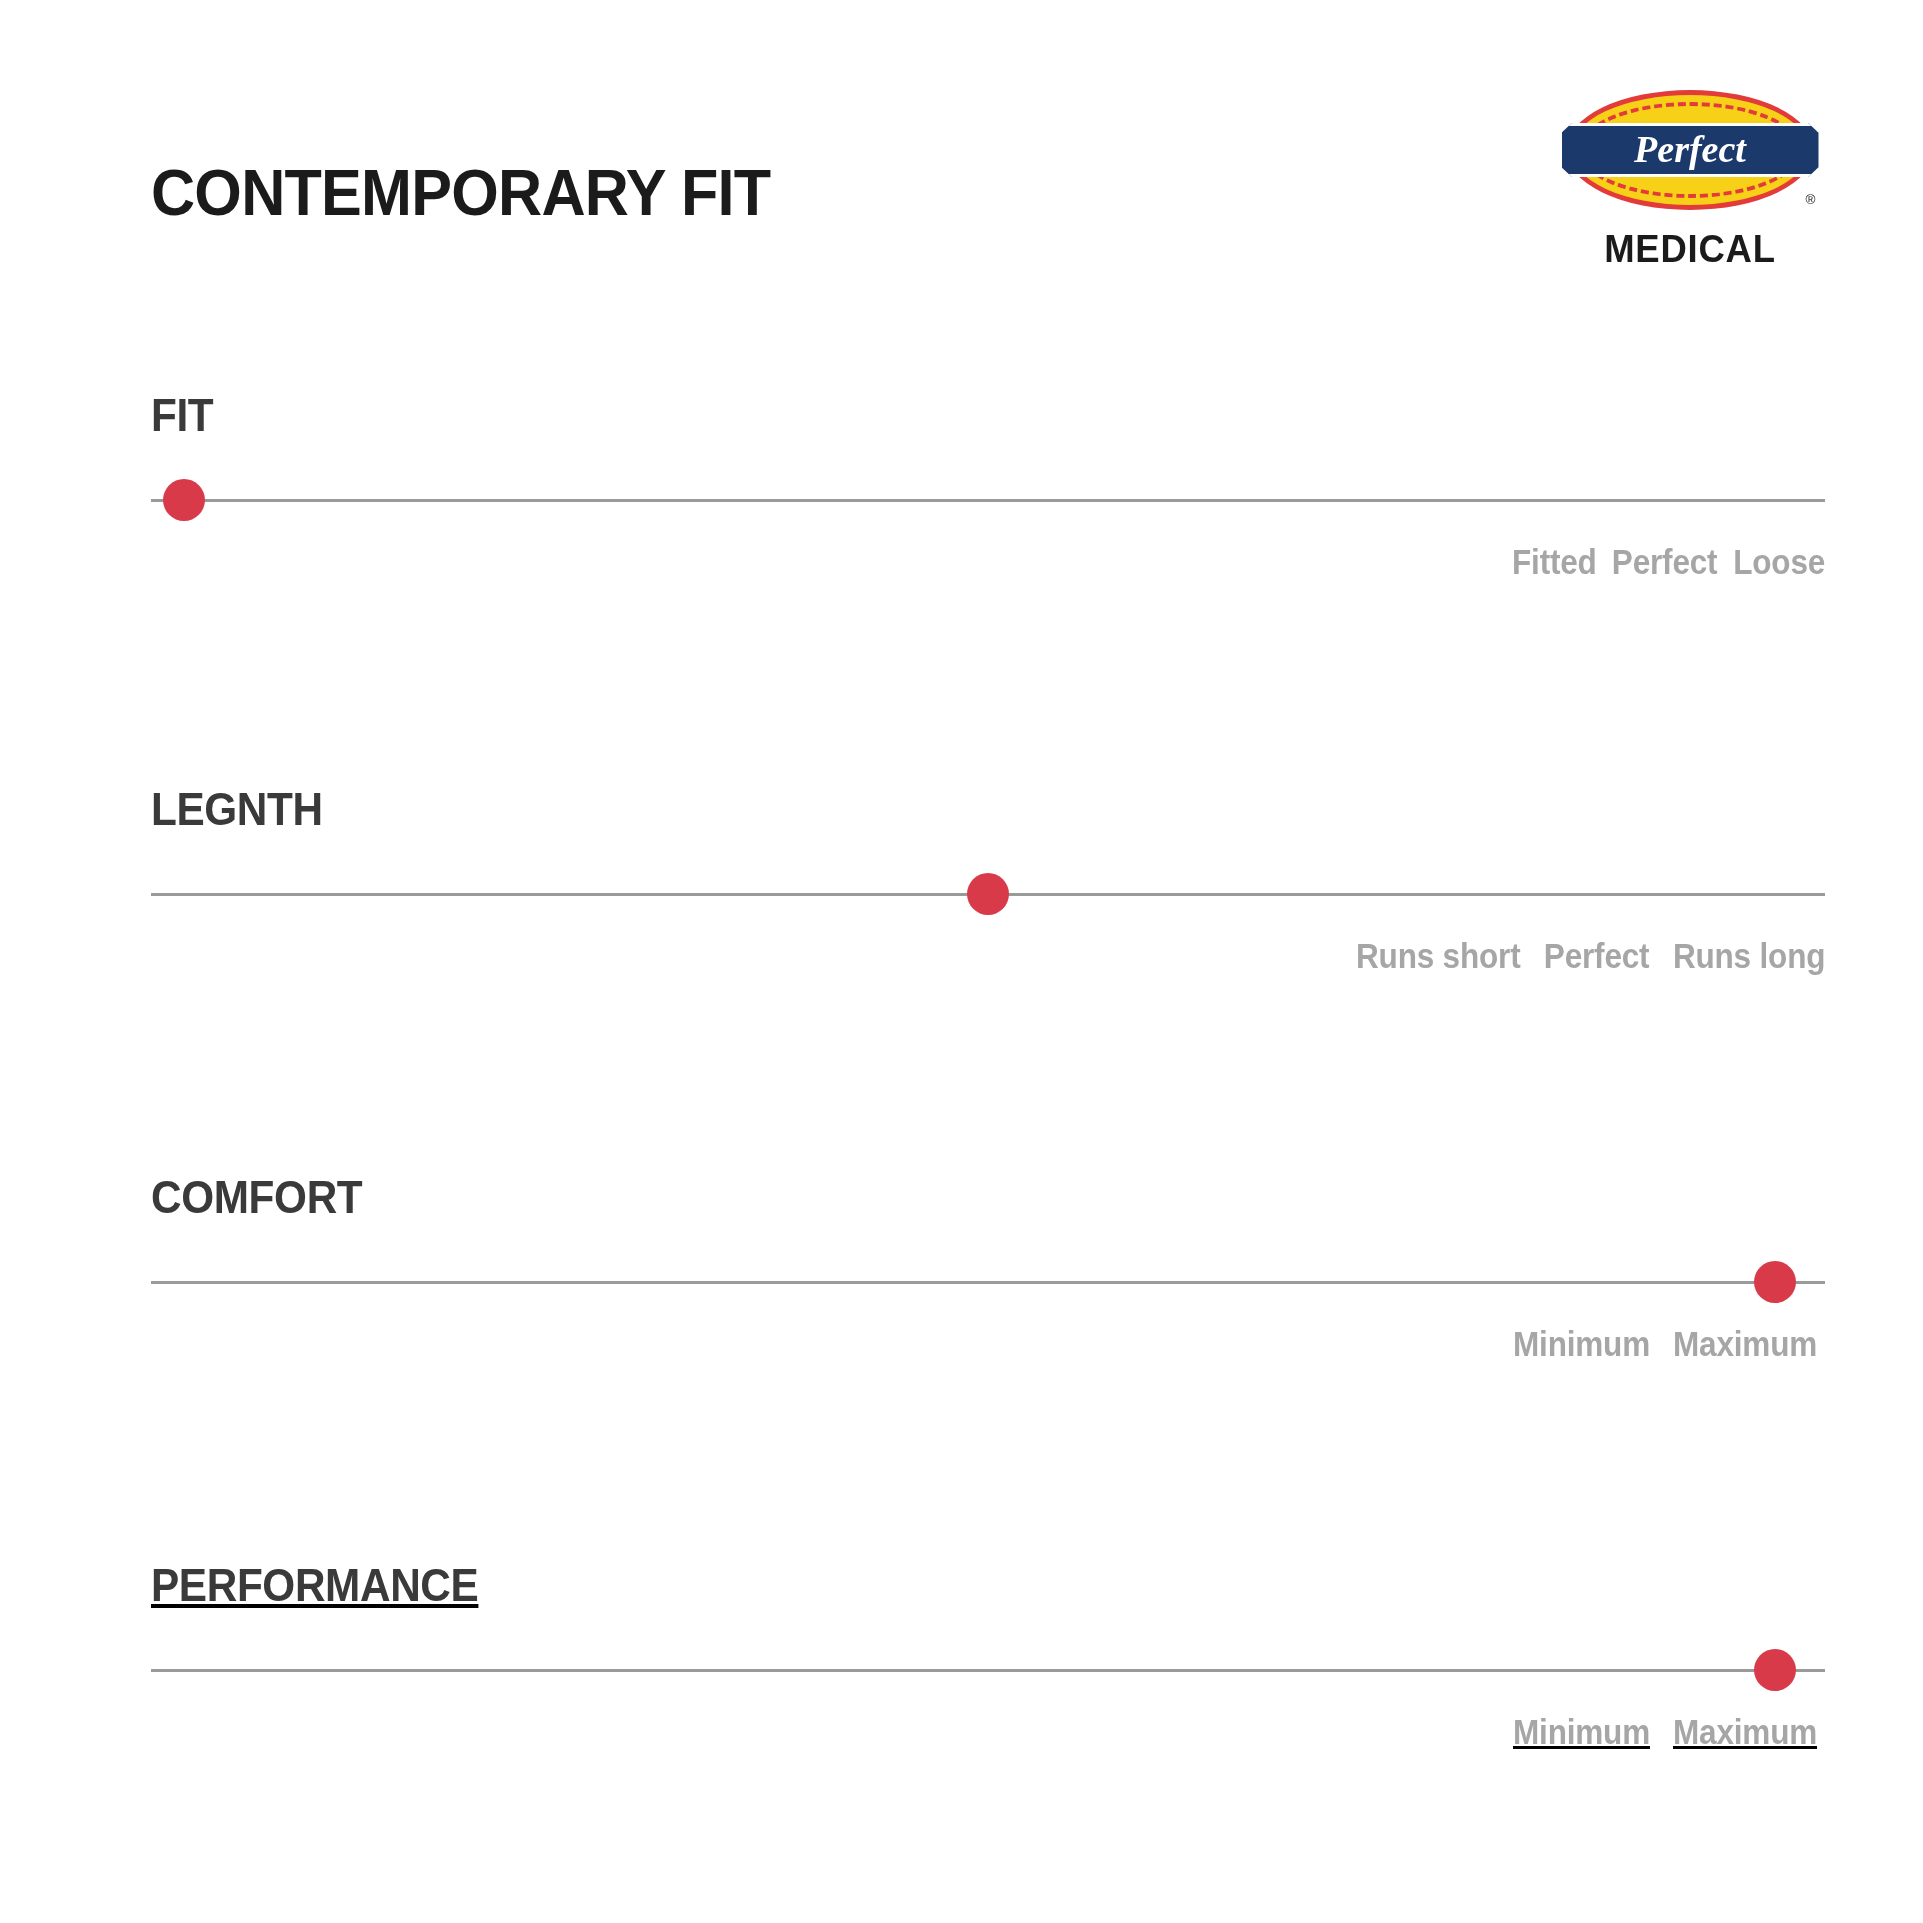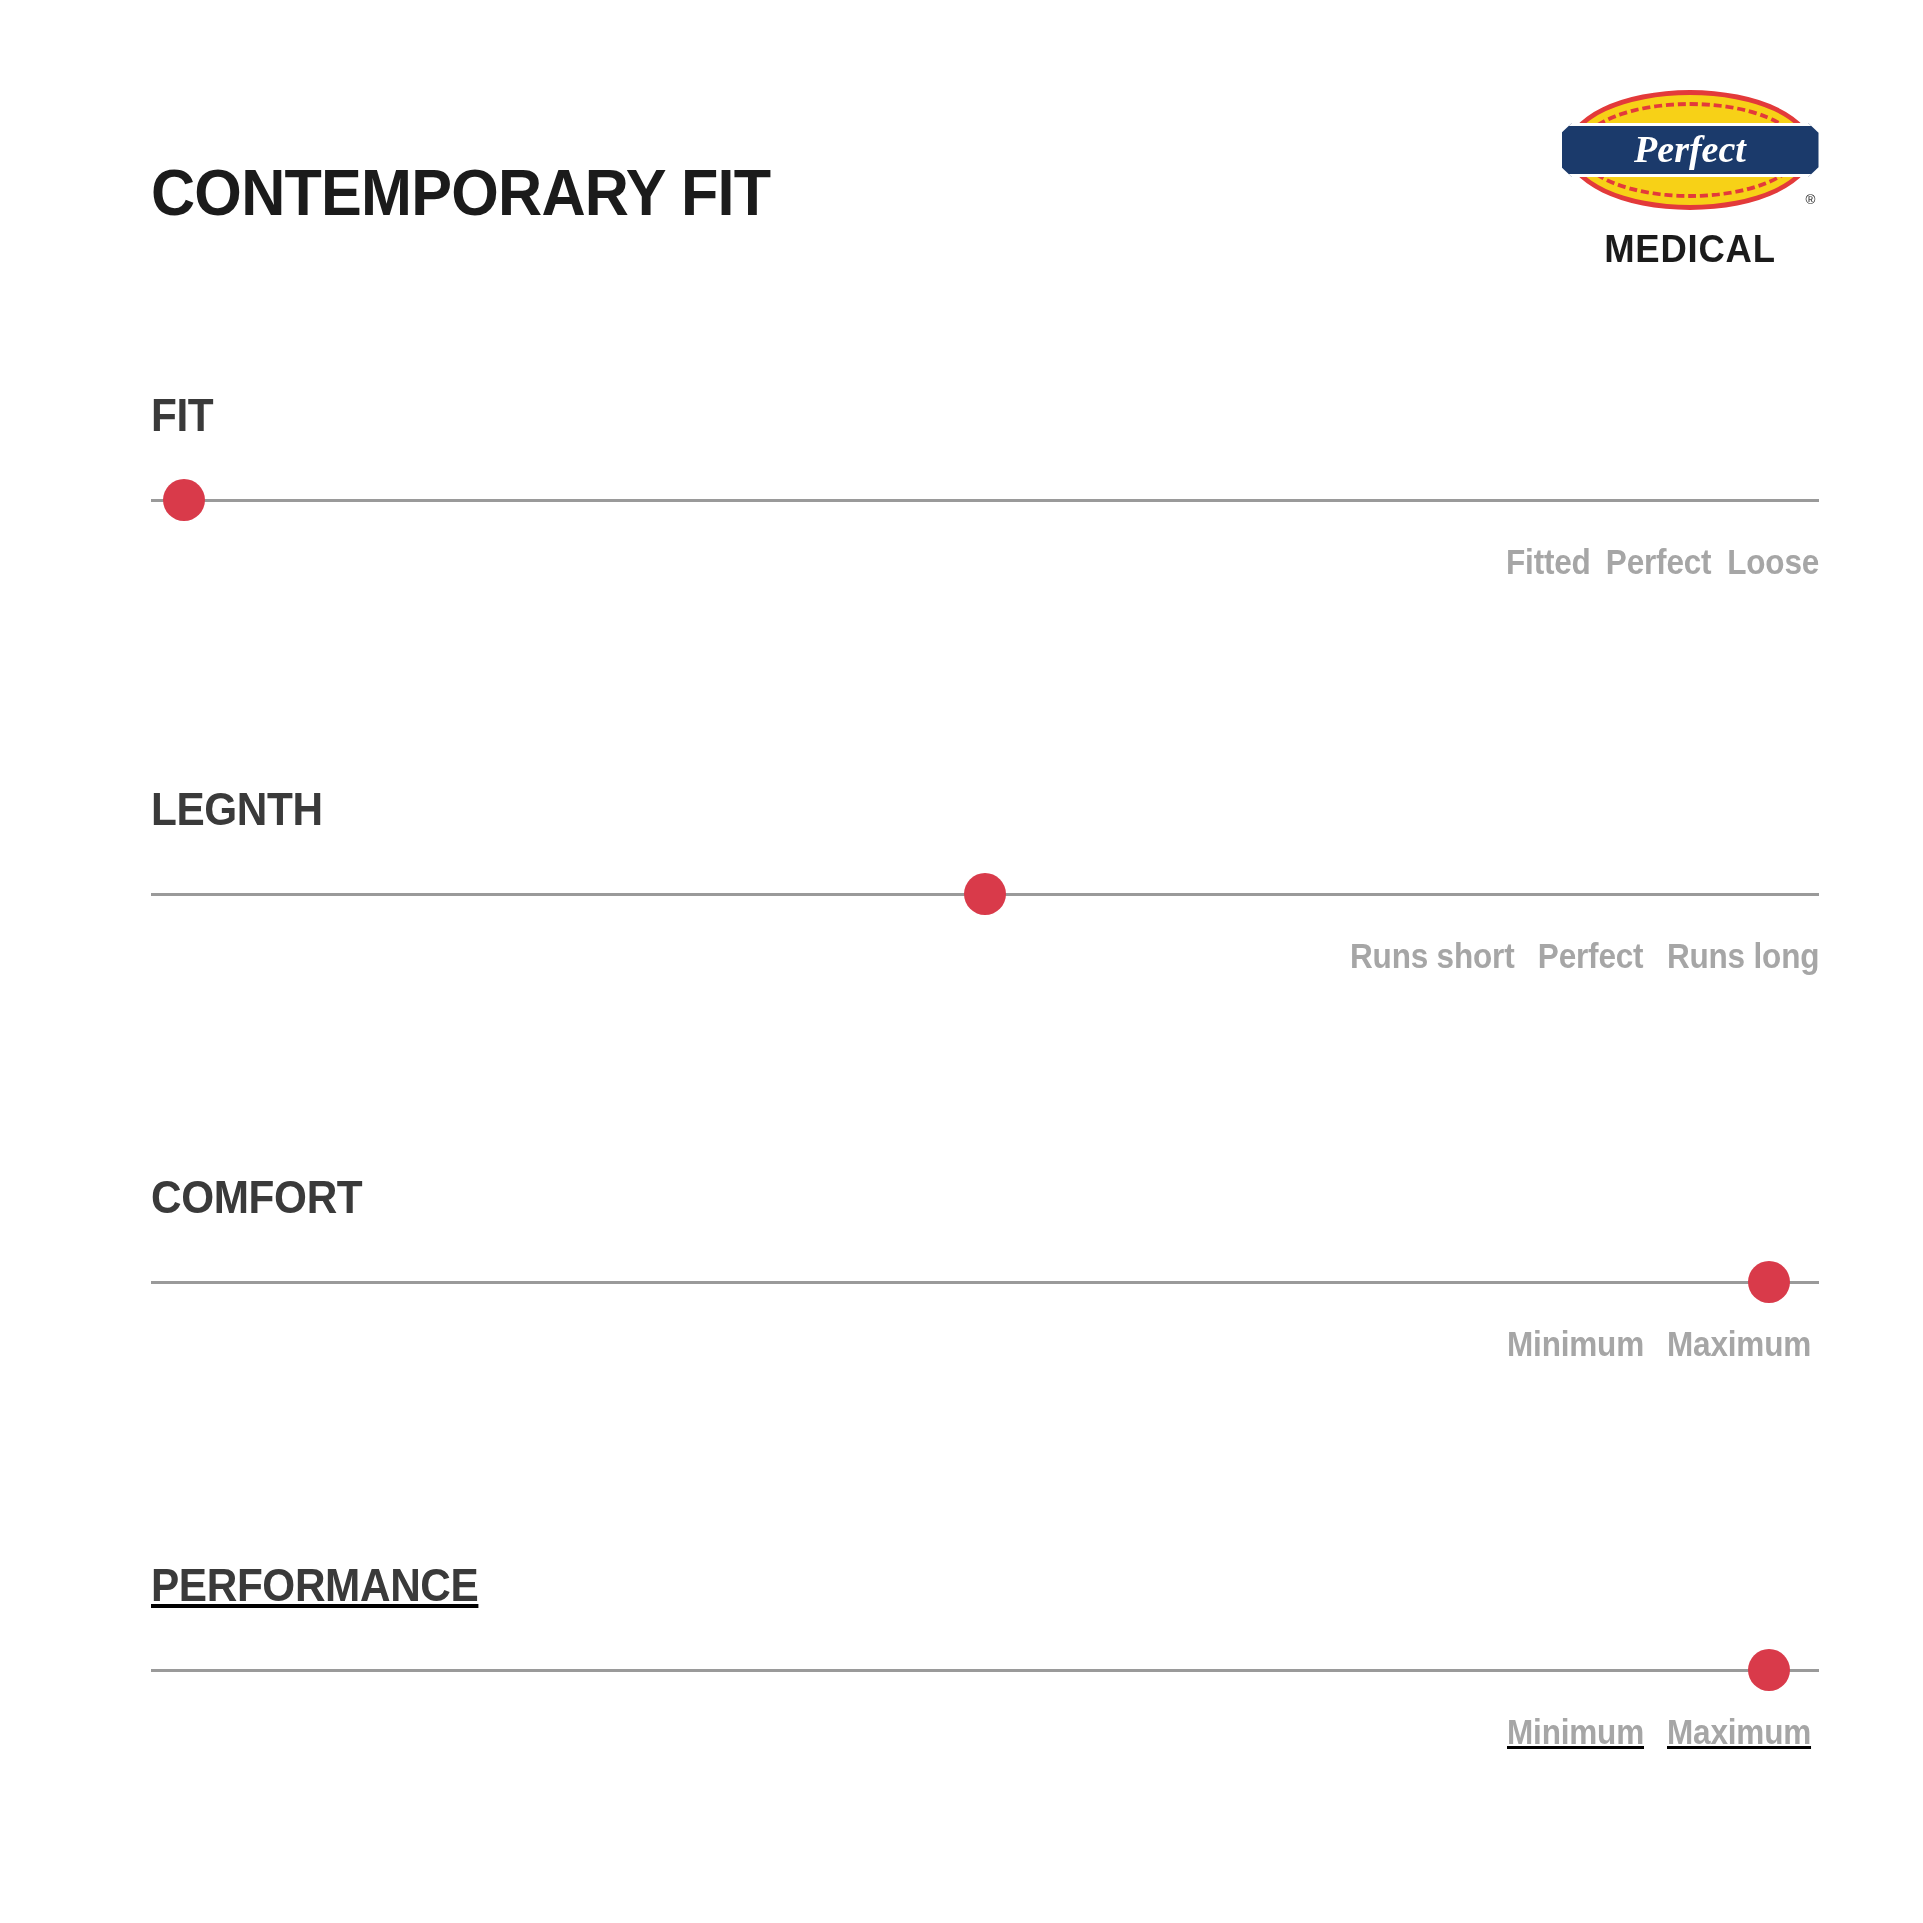--- a/index.html
+++ b/index.html
@@ -116,21 +116,21 @@
     font-size: 38px;
     letter-spacing: 0.8px;
     color: #1b1b1b;
     transform: scaleX(0.96);
   }
 
   
   .metrics {
     position: absolute;
     left: 143px;
-    right: 113px;
+    right: 107px;
     top: 391px;
   }
   .metric {
     position: relative;
   }
   .metric-label {
     font-family: "Liberation Sans", sans-serif;
     font-weight: 700;
     font-size: 47px;
     color: #3a3a3a;

